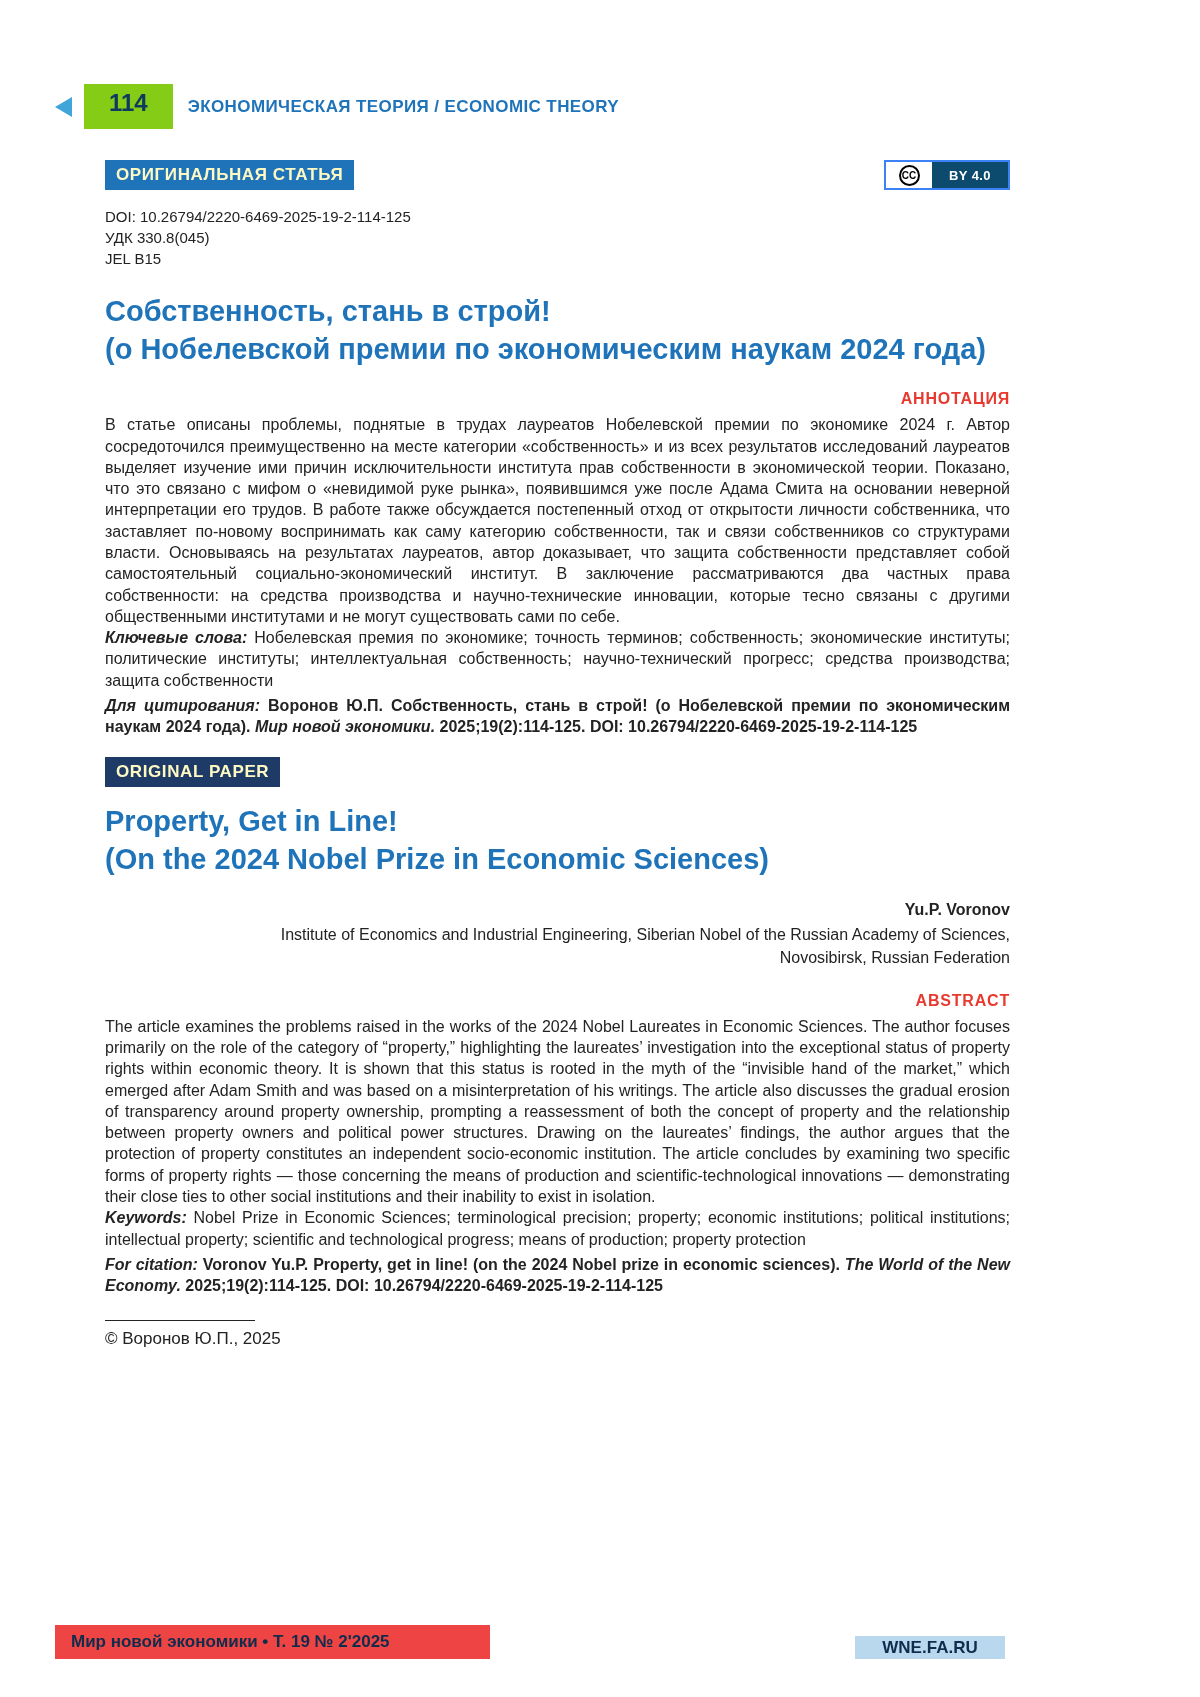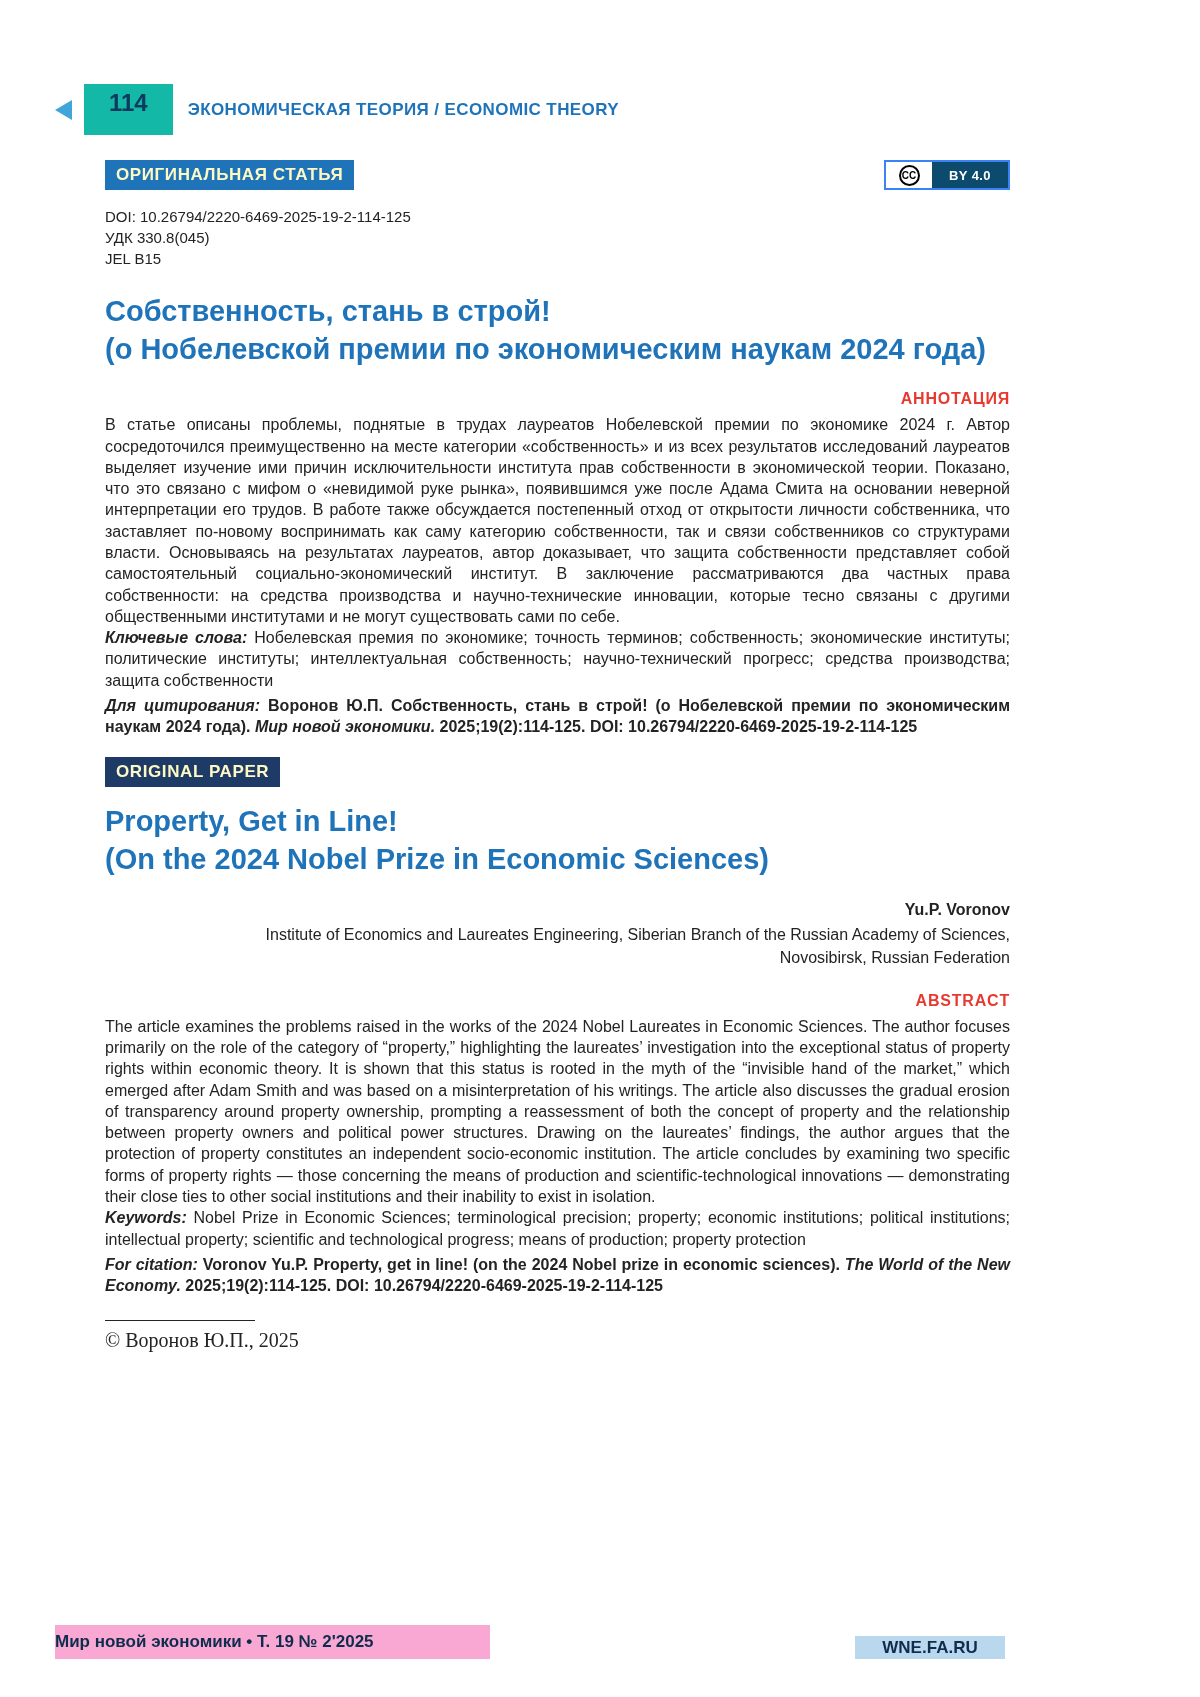--- a/index.html
+++ b/index.html
@@ -4,21 +4,21 @@
 <style>
   * { margin:0; padding:0; box-sizing:border-box; }
   html,body { background:#ffffff; }
   body { font-family:"Liberation Sans", sans-serif; color:#232323; }
   .page { position:relative; width:1200px; height:1697px; background:#fff; margin:0 auto; overflow:hidden; }
 
   
   .page-header { position:absolute; top:84px; left:55px; display:flex; align-items:center; }
   .nav-arrow { width:0; height:0; border-top:10px solid transparent; border-bottom:10px solid transparent;
                border-right:17px solid #41a5da; margin-right:12px; }
-  .page-number { background:#14b8a6; color:#0e3a5f; font-size:24px; font-weight:700; padding:5px 25px 18px; }
+  .page-number { background:#84cc16; color:#0e3a5f; font-size:24px; font-weight:700; padding:5px 25px 12px; }
   .section-title { margin-left:15px; color:#1e73b9; font-size:17px; font-weight:700; letter-spacing:0.4px; }
 
   
   .content { position:absolute; left:105px; top:160px; width:905px; font-size:16px; }
 
   .row-badge { display:flex; justify-content:space-between; align-items:center; }
   .badge { color:#fef9c3; font-size:17px; font-weight:700; letter-spacing:0.6px; padding:5px 11px; display:inline-block;text-align:right; }
   .badge-blue { background:#1e73b9; }
   .badge-navy { background:#1e3a66; }
 
@@ -40,26 +40,26 @@
 
   .body-par { margin-top:6px; text-align:justify; line-height:1.33; }
   .keywords-par { text-align:justify; line-height:1.33; }
   .citation { margin-top:4px; text-align:justify; line-height:1.33; }
 
   .b  { font-weight:700; }
   .bi { font-weight:700; font-style:italic; }
 
   .en-badge-row { margin-top:20px; }
 
-  .copyright-block { margin-top:24px; font-size:20px;font-family:Liberation Serif, serif; }
+  .copyright-block { margin-top:24px; font-size:17px; }
   .copyright-rule { width:150px; border-top:1.5px solid #232323; margin-bottom:8px; }
 
   
-  .footer-left { position:absolute; left:55px; bottom:38px; width:435px; height:34px; background:#f9a8d4;
-                 display:flex; align-items:center; padding-left:0; font-weight:700; font-size:17px; color:#0e2c4c; }
+  .footer-left { position:absolute; left:55px; bottom:38px; width:435px; height:34px; background:#ef4444;
+                 display:flex; align-items:center; padding-left:16px; font-weight:700; font-size:17px; color:#0e2c4c; }
   .footer-right { position:absolute; right:195px; bottom:38px; width:150px; height:23px; background:#b9d8ee;
                   display:flex; align-items:center; justify-content:center; font-weight:700; font-size:17px; color:#0e2c4c; }
 </style>
 </head>
 <body>
 
 <div class="page">
 
   <div class="page-header">
     <span class="nav-arrow"></span>
@@ -111,21 +111,21 @@
     </div>
 
     <h1 class="title title-en">
       <span>Property, Get in Line!</span><br>
       <span>(On the 2024 Nobel Prize in Economic Sciences)</span>
     </h1>
 
     <div class="author-block">
       <div class="author-name">Yu.P. Voronov</div>
       <div>
-        <span>Institute of Economics and Laureates Engineering, Siberian Branch of the Russian Academy of Sciences,</span><br>
+        <span>Institute of Economics and Industrial Engineering, Siberian Nobel of the Russian Academy of Sciences,</span><br>
         <span>Novosibirsk, Russian Federation</span>
       </div>
     </div>
 
     <div class="abstract-heading">ABSTRACT</div>
 
     <p class="body-par">The article examines the problems raised in the works of the 2024 Nobel Laureates in Economic Sciences. The author focuses primarily on the role of the category of “property,” highlighting the laureates’ investigation into the exceptional status of property rights within economic theory. It is shown that this status is rooted in the myth of the “invisible hand of the market,” which emerged after Adam Smith and was based on a misinterpretation of his writings. The article also discusses the gradual erosion of transparency around property ownership, prompting a reassessment of both the concept of property and the relationship between property owners and political power structures. Drawing on the laureates’ findings, the author argues that the protection of property constitutes an independent socio-economic institution. The article concludes by examining two specific forms of property rights — those concerning the means of production and scientific-technological innovations — demonstrating their close ties to other social institutions and their inability to exist in isolation.</p>
     <p class="keywords-par">
       <span class="bi">Keywords:</span>
       <span>Nobel Prize in Economic Sciences; terminological precision; property; economic institutions; political institutions; intellectual property; scientific and technological progress; means of production; property protection</span>

